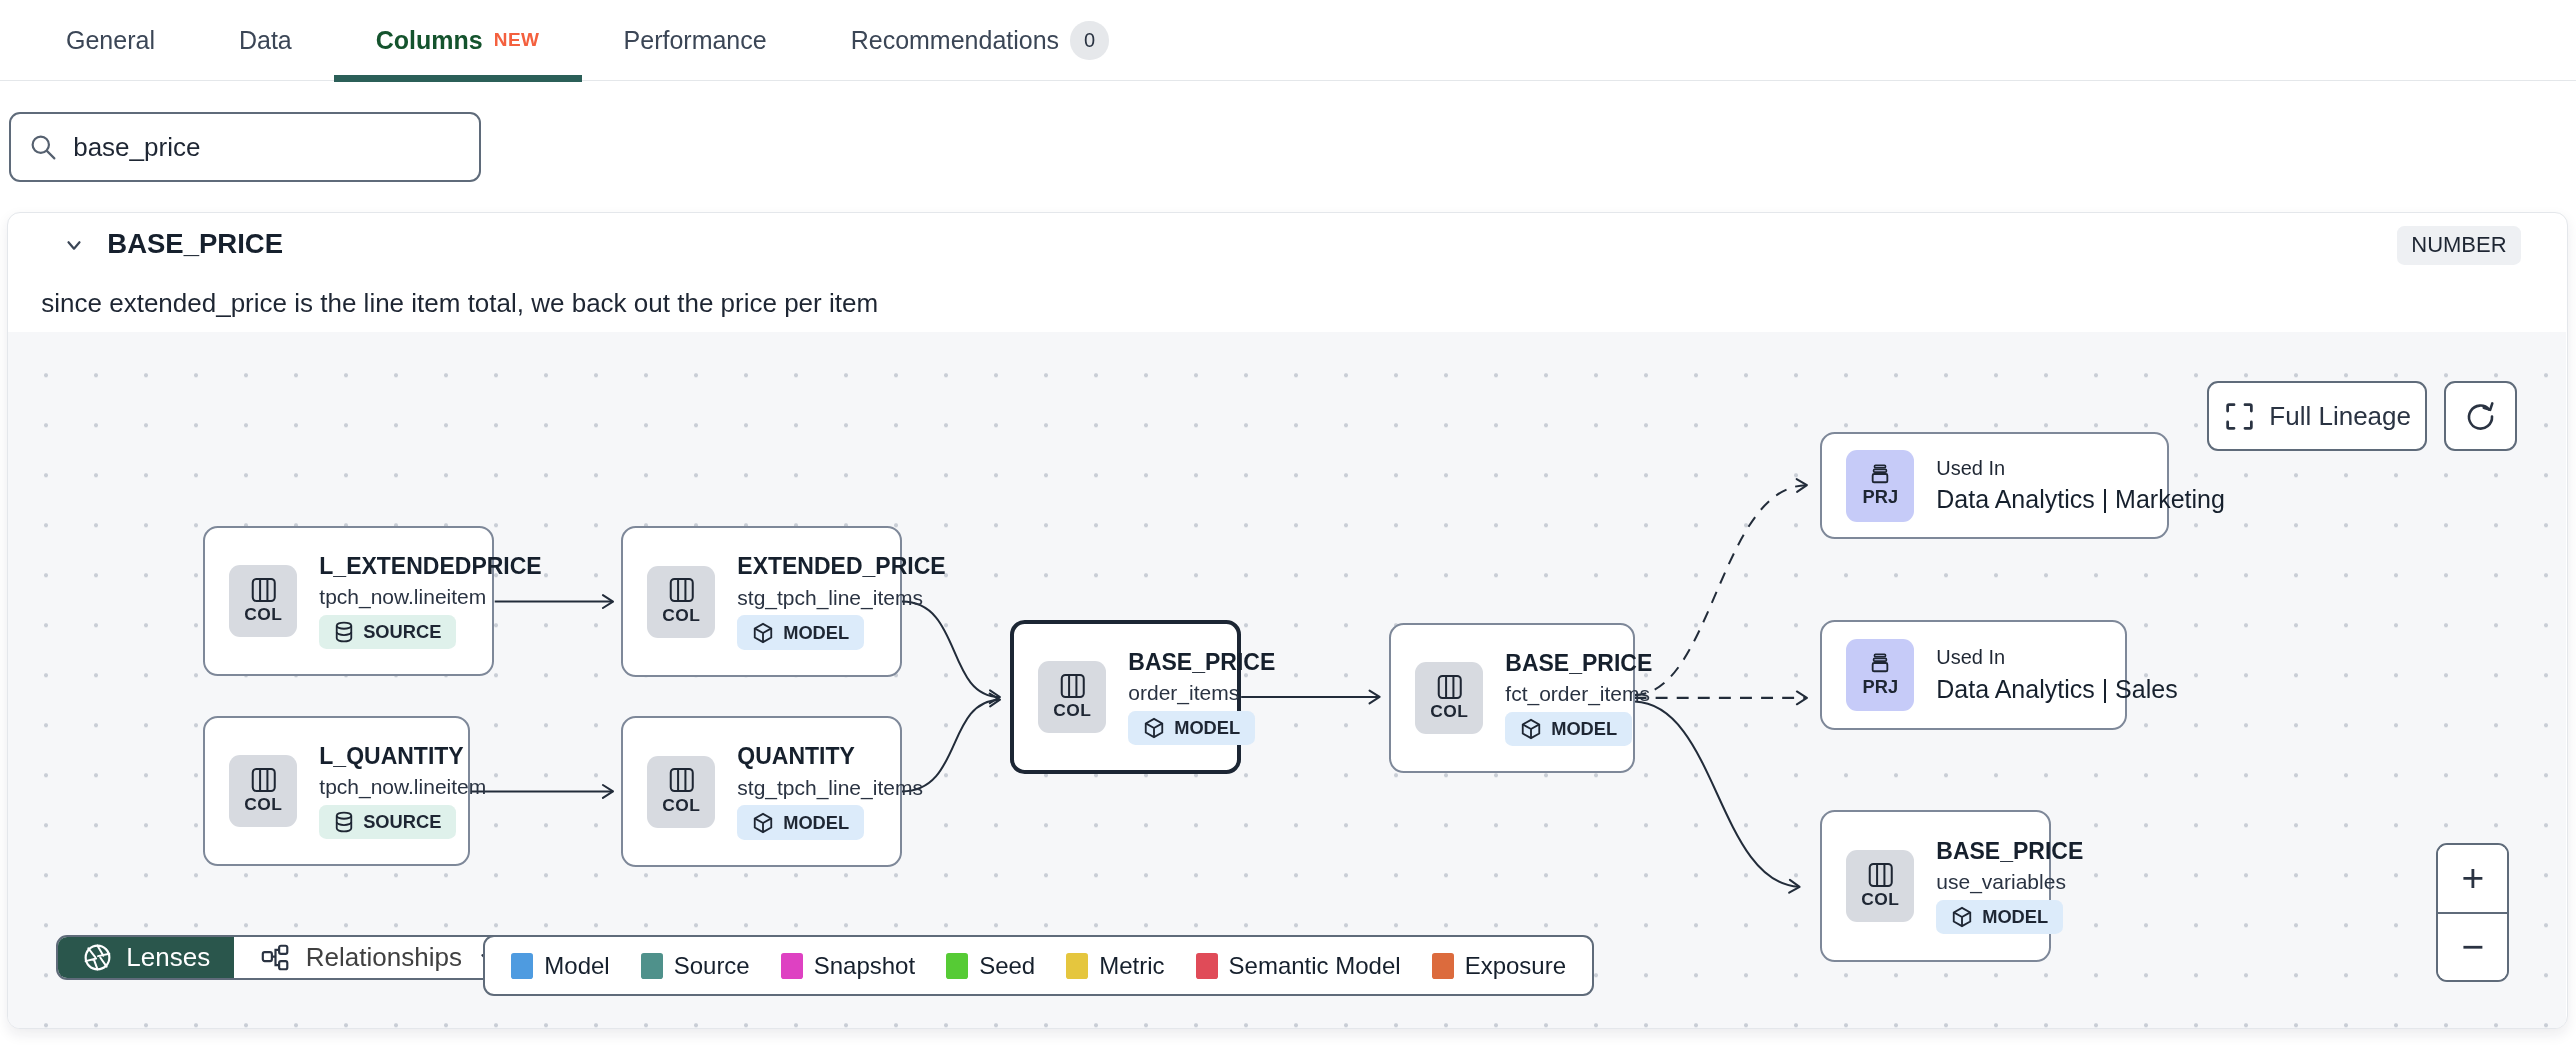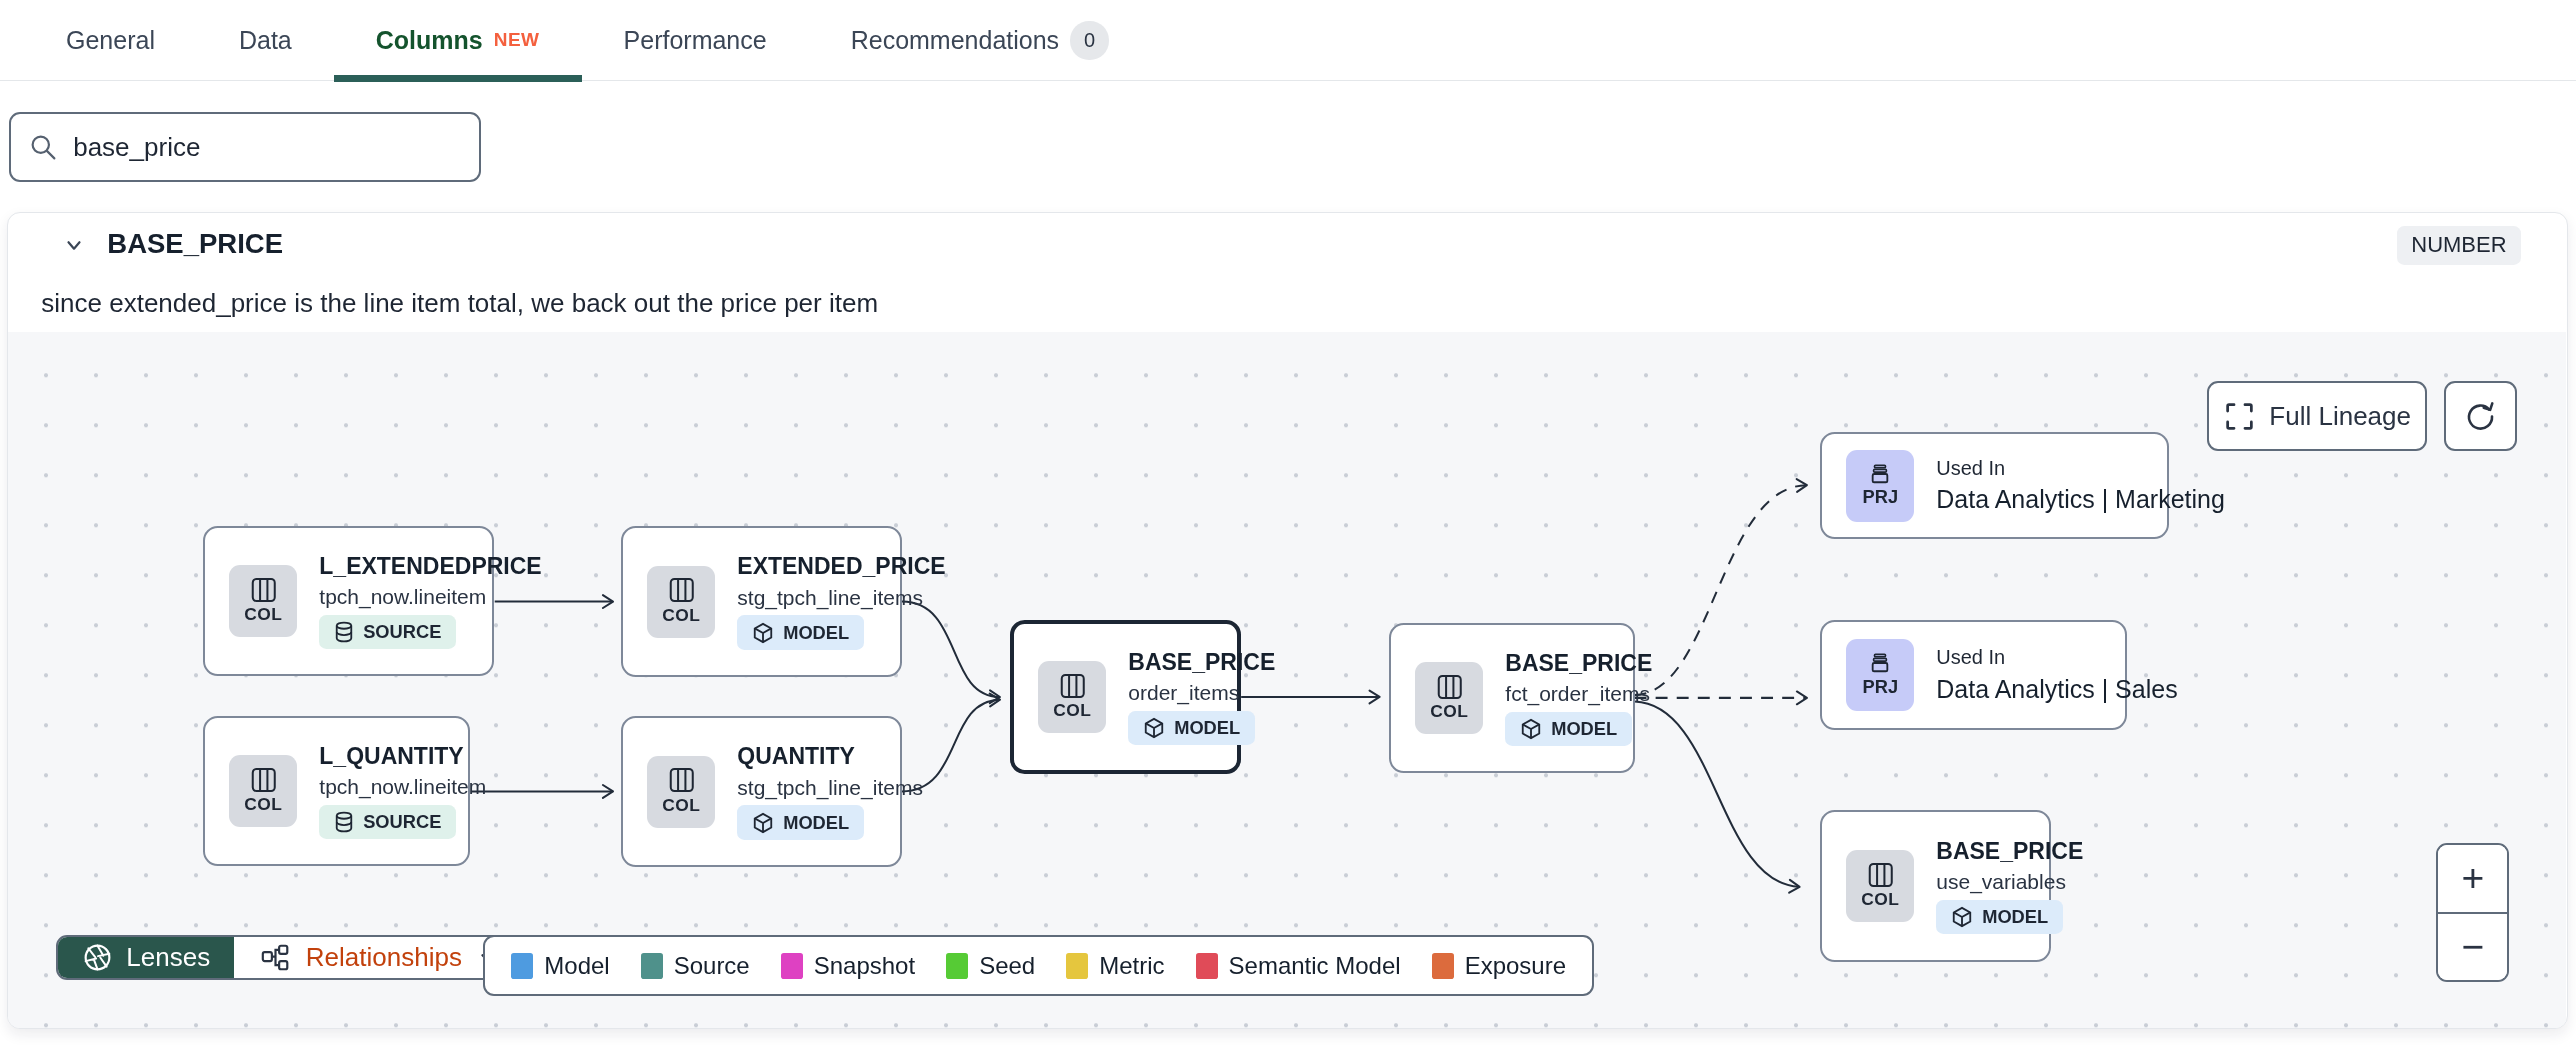--- a/index.html
+++ b/index.html
@@ -73,21 +73,21 @@
   .zoom-ctl { position:absolute; left:2428px; top:511px; width:73px; height:139px; background:#fff;
               border:2.3px solid #5f6b7a; border-radius:11px; overflow:hidden; display:flex; flex-direction:column; }
   .zoom-btn { flex:1; display:flex; align-items:center; justify-content:center; font-size:39px;
               color:#2a3342; cursor:pointer; background:#fff; border:none; font-family:"Liberation Sans",sans-serif; }
   .zoom-btn:first-child { border-bottom:2.3px solid #5f6b7a; }
 
   .lenses-bar { position:absolute; left:48px; top:603px; height:45px; display:flex;
                 border:2.3px solid #5f6b7a; border-radius:11px; overflow:hidden; background:#fff; }
   .lenses-seg { background:#2a564c; color:#fff; display:flex; align-items:center; gap:13px;
                 padding:0 24px; font-size:26px; cursor:pointer; }
-  .rel-seg { display:flex; align-items:center; gap:14.7px; padding:8px 26px; font-size:26px; color:#c2410c;
+  .rel-seg { display:flex; align-items:center; gap:14.7px; padding:8px 26px; font-size:26px; color:#404040;
              background:#fff; cursor:pointer; }
 
   .legend { position:absolute; left:475px; top:603px; height:61px; display:flex; align-items:center;
             gap:31px; padding:0 26px; background:#fff; border:2.3px solid #5f6b7a; border-radius:11px; }
   .legend-item { display:flex; align-items:center; gap:11px; }
   .legend-swatch { width:22px; height:26px; border-radius:2.8px; }
   .legend-label { font-size:24px; color:#16202d; white-space:nowrap; }
 
   svg { display:block; }
 </style>

